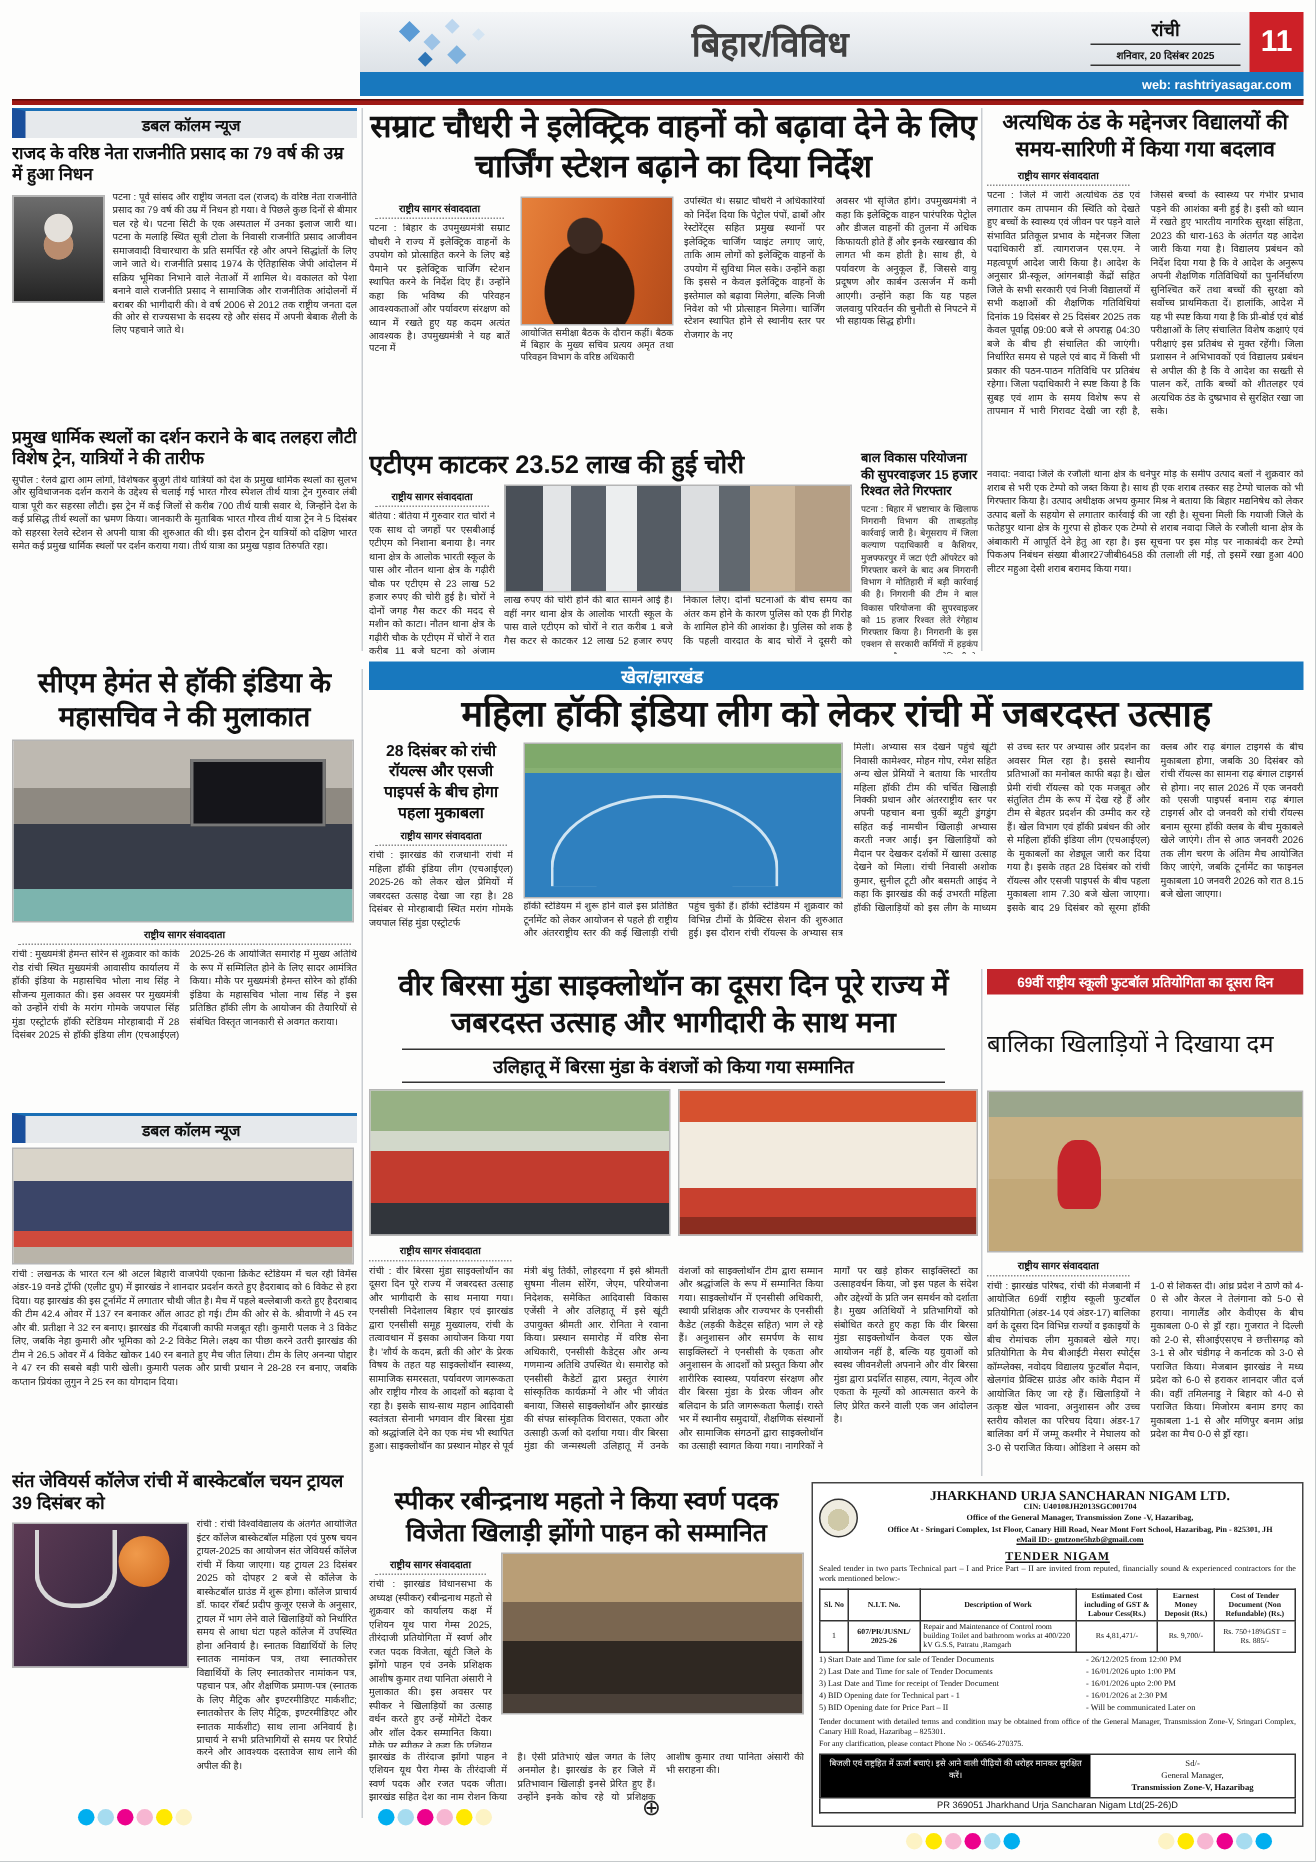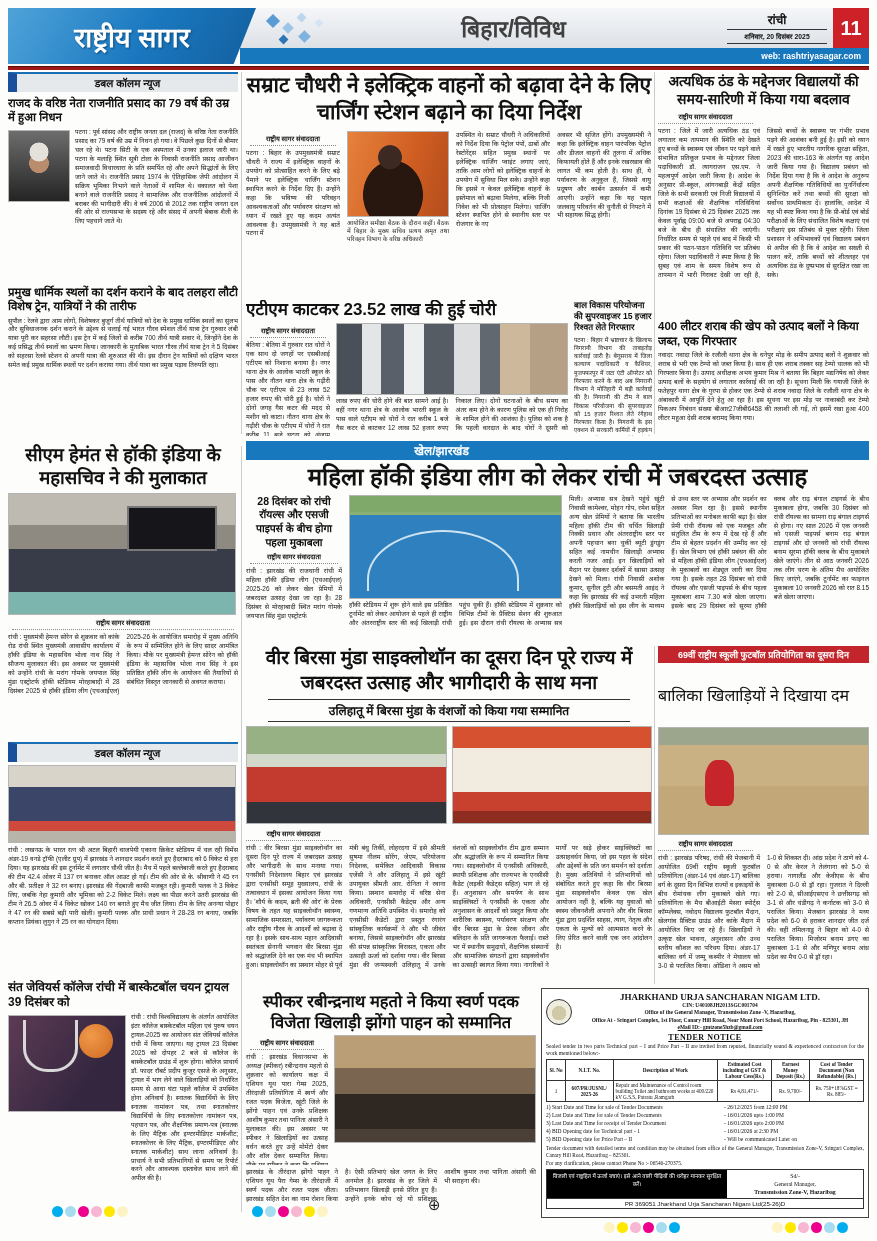--- a/index.html
+++ b/index.html
@@ -95,23 +95,20 @@
       <span class="diam" style="left:60px;top:24px;width:9px;height:9px;background:#7fb2de;"></span>
       <span class="diam" style="left:76px;top:12px;width:6px;height:6px;background:#d4e4f2;"></span>
     </div>
     <div class="mast-center">बिहार/विविध</div>
     <div class="mast-city">
       <div class="c1">रांची</div>
       <div class="c2">शनिवार, 20 दिसंबर 2025</div>
     </div>
     <div class="pageno">11</div>
     <div class="mast-strip">web: rashtriyasagar.com</div>
-    <div class="mast-blue">
-      <span class="mast-title">राष्ट्रीय सागर</span>
-    </div>
   </div>
   <div class="abs" id="redrule"></div>
 
   <div class="abs vrule" style="left:241px;top:72px;height:362px;"></div>
   <div class="abs vrule" style="left:654px;top:72px;height:362px;"></div>
   <div class="abs vrule" style="left:241px;top:446px;height:766px;"></div>
   <div class="abs vrule" style="left:654px;top:646px;height:338px;"></div>
 
   <div class="abs" style="left:8px;top:72px;width:230px;height:366px;overflow:hidden;">
     <div class="sec-hd">डबल कॉलम न्यूज</div>
@@ -183,21 +180,20 @@
     </div>
   </div>
 
   <div class="abs" style="left:658px;top:72px;width:211px;height:364px;overflow:hidden;">
     <div>
       <div style="font-size:14px;font-weight:bold;line-height:1.3;text-align:center;">अत्यधिक ठंड के मद्देनजर विद्यालयों की समय-सारिणी में किया गया बदलाव</div>
       <div class="by" style="width:95px;margin:3px 0;">राष्ट्रीय सागर संवाददाता</div>
       <div class="bd col2" style="height:186px;">पटना : जिले में जारी अत्यधिक ठंड एवं लगातार कम तापमान की स्थिति को देखते हुए बच्चों के स्वास्थ्य एवं जीवन पर पड़ने वाले संभावित प्रतिकूल प्रभाव के मद्देनजर जिला पदाधिकारी डॉ. त्यागराजन एस.एम. ने महत्वपूर्ण आदेश जारी किया है। आदेश के अनुसार प्री-स्कूल, आंगनबाड़ी केंद्रों सहित जिले के सभी सरकारी एवं निजी विद्यालयों में सभी कक्षाओं की शैक्षणिक गतिविधियां दिनांक 19 दिसंबर से 25 दिसंबर 2025 तक केवल पूर्वाह्न 09:00 बजे से अपराह्न 04:30 बजे के बीच ही संचालित की जाएंगी। निर्धारित समय से पहले एवं बाद में किसी भी प्रकार की पठन-पाठन गतिविधि पर प्रतिबंध रहेगा। जिला पदाधिकारी ने स्पष्ट किया है कि सुबह एवं शाम के समय विशेष रूप से तापमान में भारी गिरावट देखी जा रही है, जिससे बच्चों के स्वास्थ्य पर गंभीर प्रभाव पड़ने की आशंका बनी हुई है। इसी को ध्यान में रखते हुए भारतीय नागरिक सुरक्षा संहिता, 2023 की धारा-163 के अंतर्गत यह आदेश जारी किया गया है। विद्यालय प्रबंधन को निर्देश दिया गया है कि वे आदेश के अनुरूप अपनी शैक्षणिक गतिविधियों का पुनर्निर्धारण सुनिश्चित करें तथा बच्चों की सुरक्षा को सर्वोच्च प्राथमिकता दें। हालांकि, आदेश में यह भी स्पष्ट किया गया है कि प्री-बोर्ड एवं बोर्ड परीक्षाओं के लिए संचालित विशेष कक्षाएं एवं परीक्षाएं इस प्रतिबंध से मुक्त रहेंगी। जिला प्रशासन ने अभिभावकों एवं विद्यालय प्रबंधन से अपील की है कि वे आदेश का सख्ती से पालन करें, ताकि बच्चों को शीतलहर एवं अत्यधिक ठंड के दुष्प्रभाव से सुरक्षित रखा जा सके।</div>
     </div>
     <div>
-      <div class="h-sm" style="margin-top:6px;">400 लीटर शराब की खेप को उत्पाद बलों ने किया जब्त, एक गिरफ्तार</div>
       <div class="bd" style="height:104px;">नवादा: नवादा जिले के रजौली थाना क्षेत्र के धनेपुर मोड़ के समीप उत्पाद बलों ने शुक्रवार को शराब से भरी एक टेम्पो को जब्त किया है। साथ ही एक शराब तस्कर सह टेम्पो चालक को भी गिरफ्तार किया है। उत्पाद अधीक्षक अभय कुमार मिश्र ने बताया कि बिहार मद्यनिषेध को लेकर उत्पाद बलों के सहयोग से लगातार कार्रवाई की जा रही है। सूचना मिली कि गयाजी जिले के फतेहपुर थाना क्षेत्र के गुरपा से होकर एक टेम्पो से शराब नवादा जिले के रजौली थाना क्षेत्र के अंबाकारी में आपूर्ति देने हेतु आ रहा है। इस सूचना पर इस मोड़ पर नाकाबंदी कर टेम्पो पिकअप निबंधन संख्या बीआर27जीबी6458 की तलाशी ली गई, तो इसमें रखा हुआ 400 लीटर महुआ देसी शराब बरामद किया गया।</div>
     </div>
   </div>
 
   <div class="abs band-blue" style="left:246px;top:441px;width:623px;height:19px;">
     <span style="margin-left:27%;">खेल/झारखंड</span>
   </div>
 
   <div class="abs" style="left:246px;top:463px;width:623px;height:181px;overflow:hidden;">
     <div style="font-size:24px;font-weight:bold;text-align:center;line-height:1.15;">महिला हॉकी इंडिया लीग को लेकर रांची में जबरदस्त उत्साह</div>
@@ -250,21 +246,21 @@
     <div style="display:flex;align-items:center;gap:4px;">
       <div class="logo-cir"></div>
       <div style="flex:1;">
         <div class="t-org">JHARKHAND URJA SANCHARAN NIGAM LTD.</div>
         <div class="t-sub">CIN: U40108JH2013SGC001704</div>
         <div class="t-sub">Office of the General Manager, Transmission Zone -V, Hazaribag,</div>
         <div class="t-sub">Office At - Sringari Complex, 1st Floor, Canary Hill Road, Near Mont Fort School, Hazaribag, Pin - 825301, JH</div>
         <div class="t-sub" style="text-decoration:underline;">eMail ID:- gmtzone5hzb@gmail.com</div>
       </div>
     </div>
-    <div class="t-title">TENDER NOTICE</div>
+    <div class="t-title">TENDER NIGAM</div>
     <div class="t-intro">Sealed tender in two parts Technical part – I and Price Part – II are invited from reputed, financially sound &amp; experienced contractors for the work mentioned below:-</div>
     <table class="t-table">
       <tbody>
           <tr>
         <th style="width:6%;">Sl. No</th>
         <th style="width:15%;">N.I.T. No.</th>
         <th style="width:33%;">Description of Work</th>
         <th style="width:17%;">Estimated Cost including of GST &amp; Labour Cess(Rs.)</th>
         <th style="width:12%;">Earnest Money Deposit (Rs.)</th>
         <th style="width:17%;">Cost of Tender Document (Non Refundable) (Rs.)</th>

